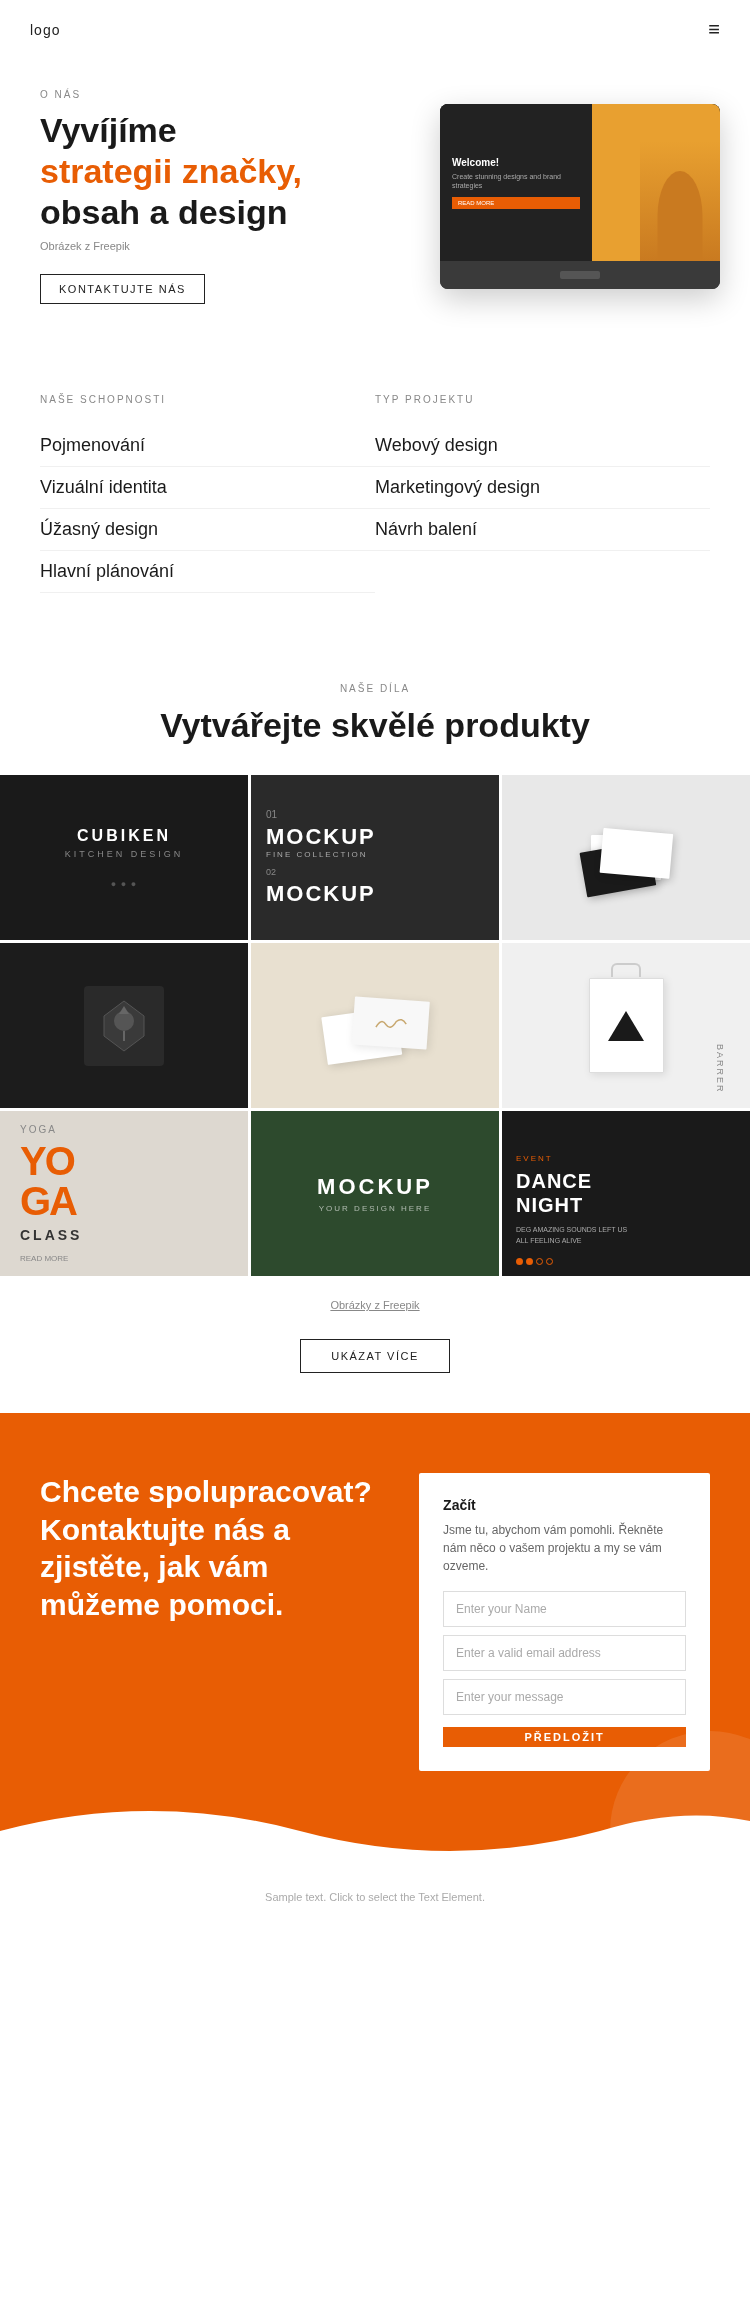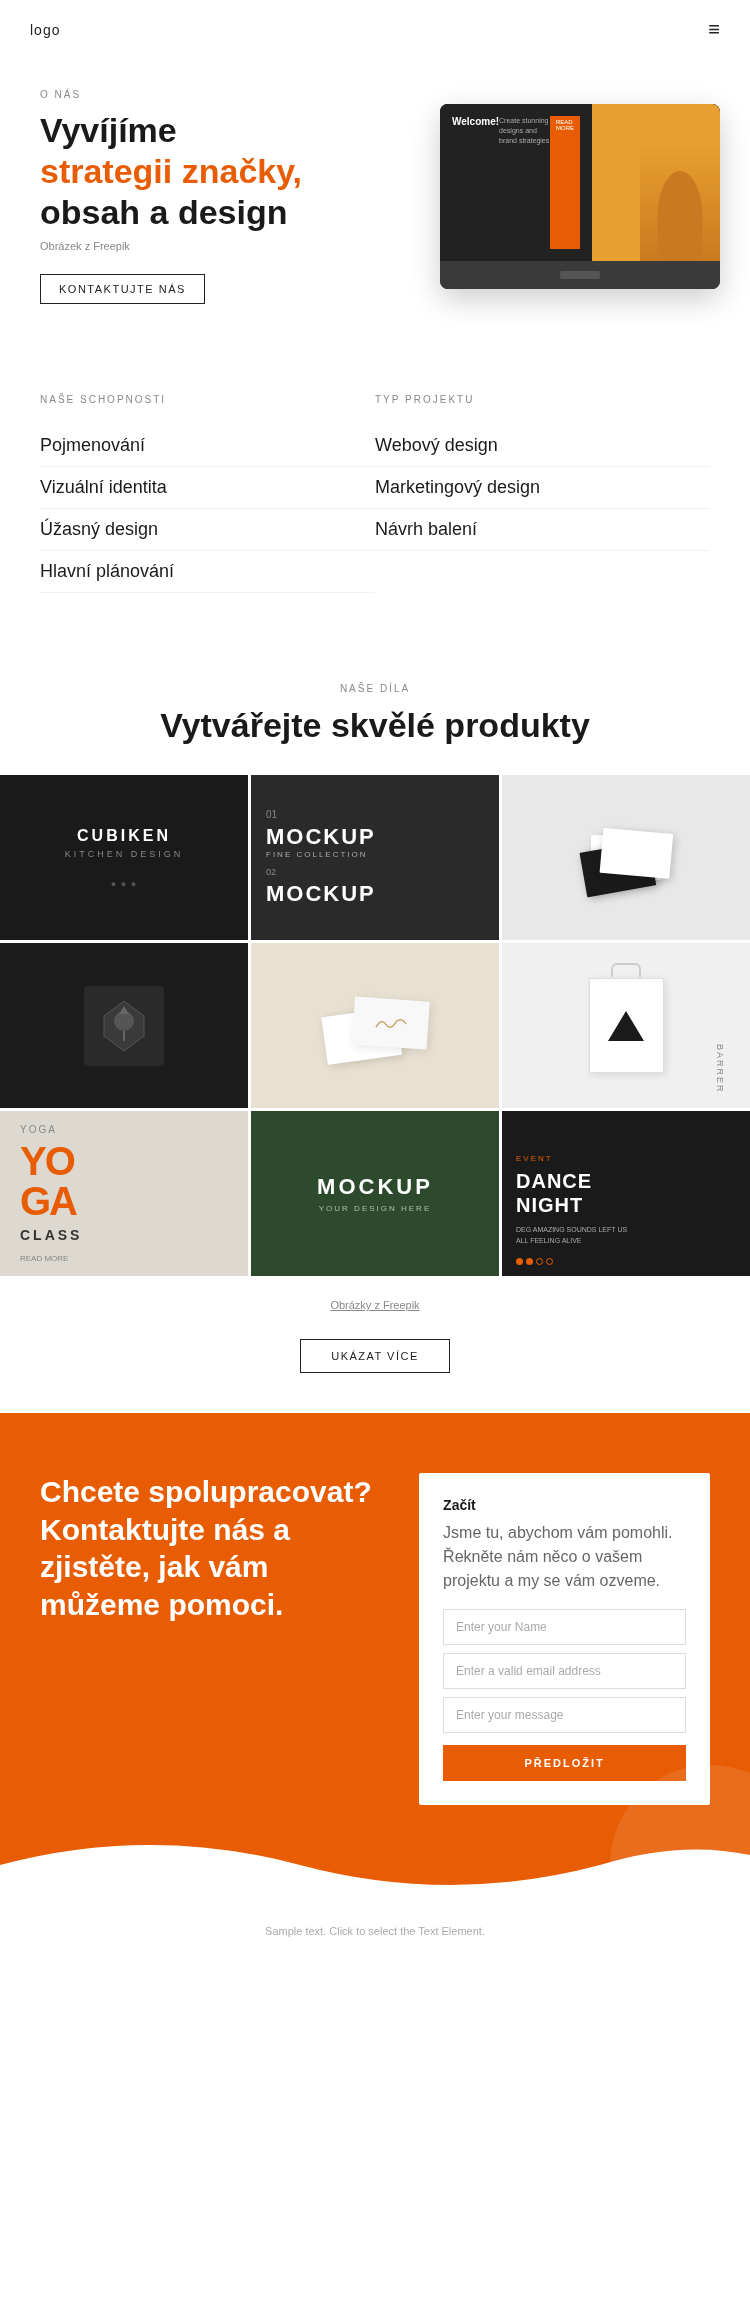--- a/index.html
+++ b/index.html
@@ -35,21 +35,21 @@
       width: 280px; height: 185px; background: #2d2d2d; border-radius: 8px;
       position: relative; overflow: hidden; box-shadow: 0 10px 30px rgba(0,0,0,0.2);
     }
     .laptop-screen {
       width: 100%; height: 85%; background: #1a1a1a; position: relative; overflow: hidden;
     }
     .screen-content {
       width: 100%; height: 100%; display: flex;
     }
     .screen-left {
-      flex: 1; background: #222; display: flex; flex-direction: row;
+      flex: 1; background: #222; display: flex; flex-direction: column;
       justify-content: center; padding: 12px;
     }
     .screen-welcome { color: #fff; font-size: 10px; font-weight: 700; margin-bottom: 4px; }
     .screen-text { color: #aaa; font-size: 7px; line-height: 1.4; margin-bottom: 6px; }
     .screen-btn { background: #e85d04; color: #fff; font-size: 6px; padding: 3px 6px; display: inline-block; }
     .screen-right {
       flex: 1; background: #e8a030; position: relative; overflow: hidden;
     }
     .screen-person {
       position: absolute; bottom: 0; right: 0;
@@ -140,30 +140,30 @@
       position: relative; overflow: hidden;
       margin-top: 20px;
     }
     .cta-content { display: flex; gap: 30px; align-items: flex-start; }
     .cta-left { flex: 1.2; }
     .cta-right { flex: 1; }
     .cta-title { font-size: 30px; font-weight: 700; color: #fff; line-height: 1.25; }
 
     .contact-form-box { background: #fff; padding: 24px; border-radius: 2px; }
     .form-section-label { font-size: 14px; font-weight: 600; color: #1a1a1a; margin-bottom: 8px; }
-    .form-desc { font-size: 16px; color: #666; line-height: 1.5; margin-bottom: 16px; }
+    .form-desc { font-size: 12px; color: #666; line-height: 1.5; margin-bottom: 16px; }
     .form-input {
       width: 100%; border: 1px solid #ddd; padding: 10px 12px;
       font-size: 12px; color: #333; margin-bottom: 8px; outline: none;
       background: #fff;
     }
     .form-input::placeholder { color: #aaa; }
     .btn-submit {
       width: 100%; background: #e85d04; color: #fff; border: none;
-      padding: 12px; font-size: 11px; letter-spacing: 2px; text-transform: uppercase;
+      padding: 4px; font-size: 11px; letter-spacing: 2px; text-transform: uppercase;
       cursor: pointer; font-weight: 600; margin-top: 4px;
     }
 
     
     .footer { padding: 20px 40px; }
     .footer-text { font-size: 11px; color: #aaa; text-align: center; }
 
     
     .blob-decoration {
       position: absolute; right: -60px; bottom: -60px;

